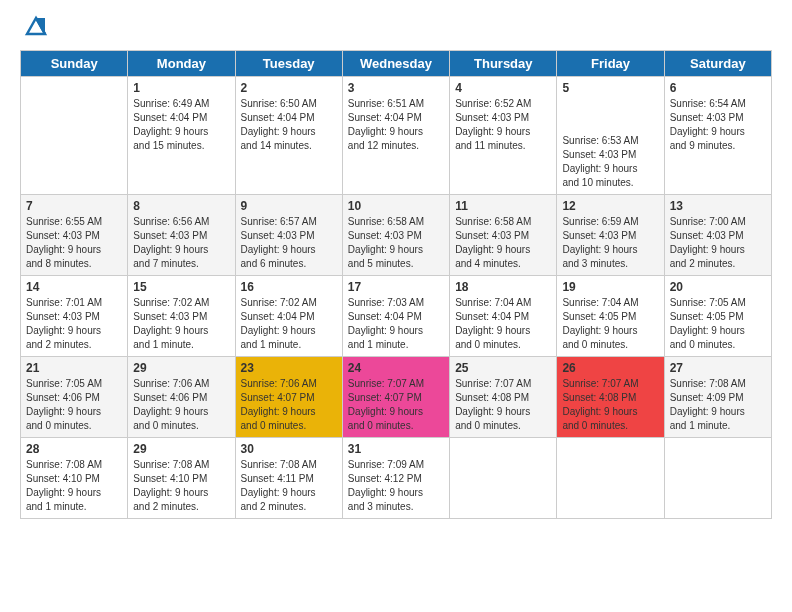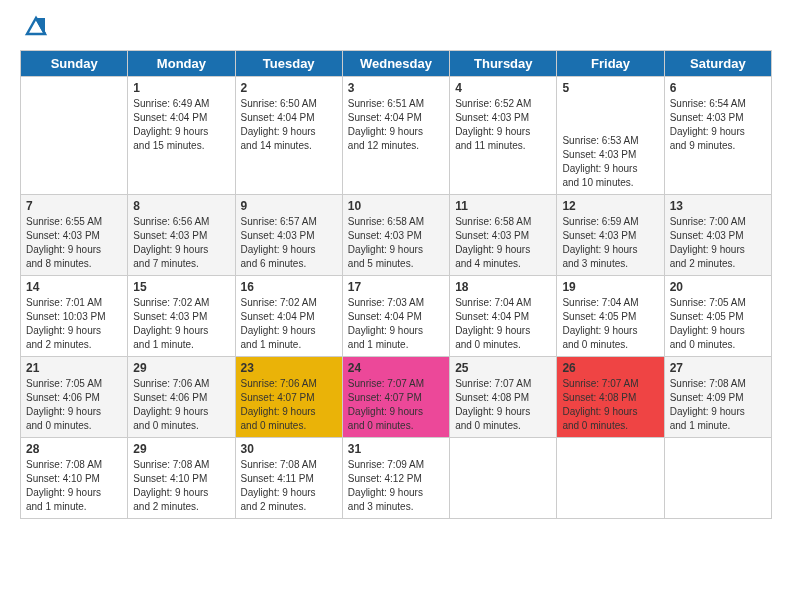--- a/index.html
+++ b/index.html
@@ -213,21 +213,21 @@
             <div class="day-info" style="white-space: pre-line;">Sunrise: 7:00 AM
 Sunset: 4:03 PM
 Daylight: 9 hours
 and 2 minutes.</div>
           </td>
         </tr>
         <tr>
           <td style="background-color: rgb(255, 255, 255);">
             <span class="day-number">14</span>
             <div class="day-info" style="white-space: pre-line;">Sunrise: 7:01 AM
-Sunset: 10:03 PM
+Sunset: 4:03 PM
 Daylight: 9 hours
 and 2 minutes.</div>
           </td>
           <td style="background-color: rgb(255, 255, 255);">
             <span class="day-number">15</span>
             <div class="day-info" style="white-space: pre-line;">Sunrise: 7:02 AM
 Sunset: 4:03 PM
 Daylight: 9 hours
 and 1 minute.</div>
           </td>

